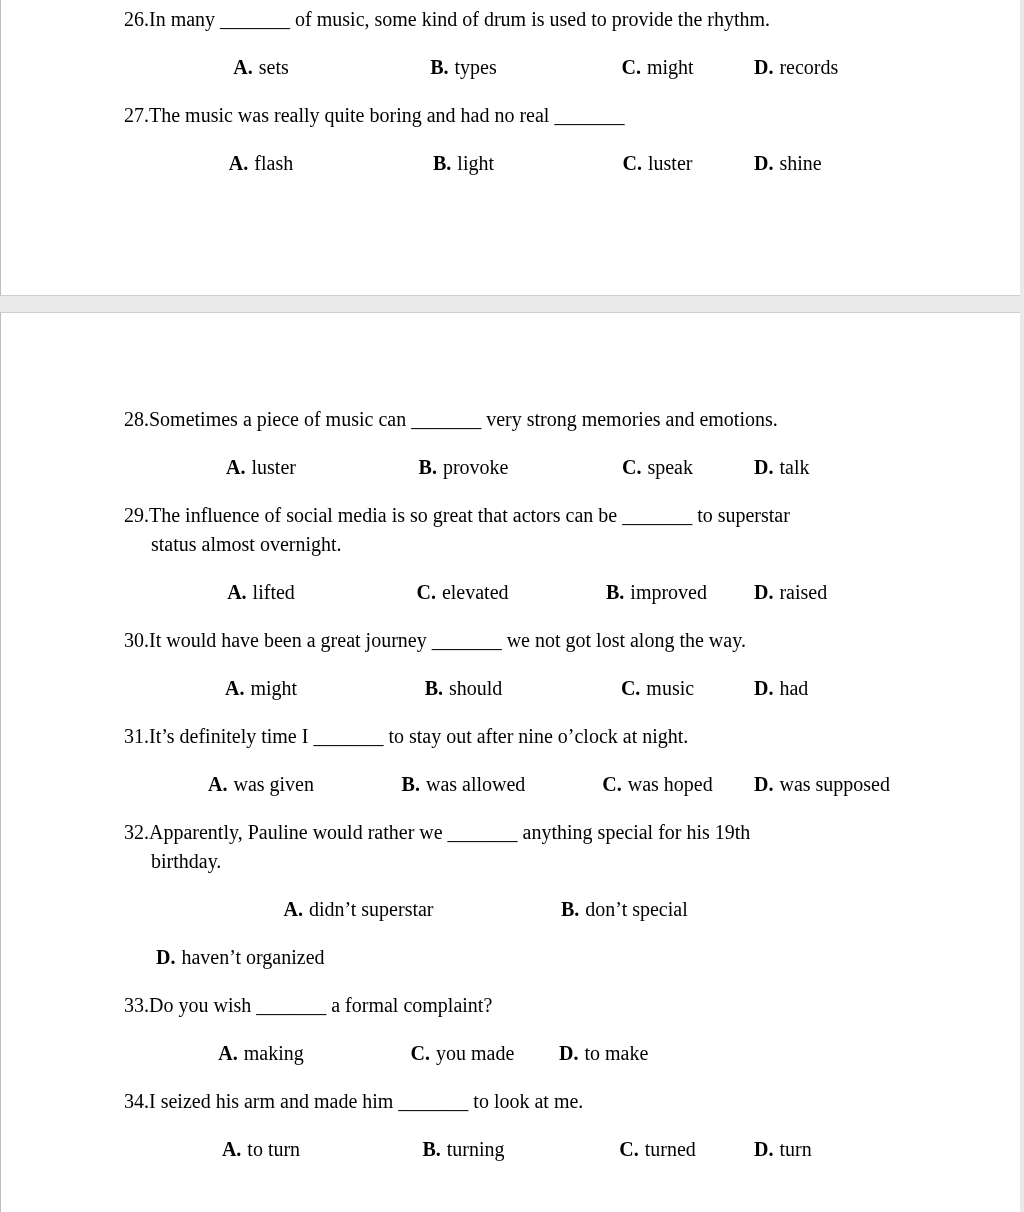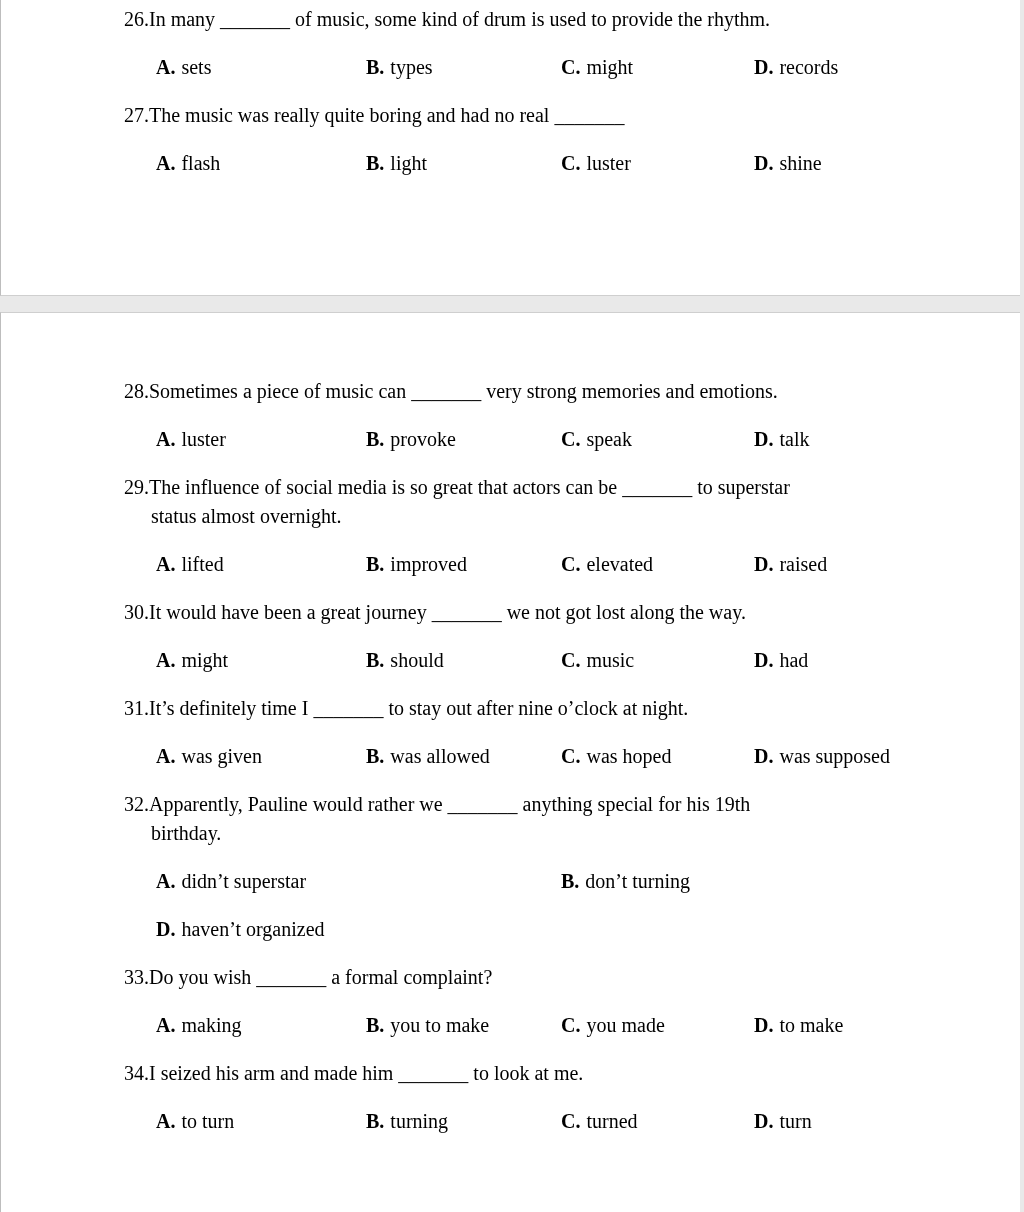--- a/index.html
+++ b/index.html
@@ -20,36 +20,37 @@
   }
   .page-1 {
     height: 296px;
     border-bottom: 1px solid #cfcfcf;
     padding-top: 5px;
   }
   .page-2 {
     margin-top: 16px;
     height: 900px;
     border-top: 1px solid #cfcfcf;
-    padding-top: 64px;
+    padding-top: 92px;
   }
   .question { margin-left: 123px; margin-top: 19px; }
   .page > .question:first-child { margin-top: 0; }
   .q-line {
     line-height: 29px;
     white-space: pre-wrap;
     padding-left: 27px;
     text-indent: -27px;
     max-width: 830px;
   }
   .opts {
     display: flex;
     margin-left: 32px;
     margin-top: 19px;
     line-height: 29px;
+    text-align: center;
   }
   .col-a  { flex: 0 0 210px; }
   .col-b  { flex: 0 0 195px; }
   .col-c  { flex: 0 0 193px; }
   .col-d  { flex: 0 0 auto;  }
   .col-ab { flex: 0 0 405px; }
   .opt-letter { font-weight: bold; margin-right: 6px; }
 </style>
 </head>
 <body>
@@ -88,22 +89,22 @@
       <span class="opt col-c"><span class="opt-letter">C.</span><span class="opt-text">speak</span></span>
       <span class="opt col-d"><span class="opt-letter">D.</span><span class="opt-text">talk</span></span>
     </div>
   </div>
 
   <div class="question">
     <div class="q-line"><span class="q-num">29.</span><span class="q-text">The influence of social media is so great that actors can be _______ to superstar
 status almost overnight.</span></div>
     <div class="opts">
       <span class="opt col-a"><span class="opt-letter">A.</span><span class="opt-text">lifted</span></span>
+      <span class="opt col-c"><span class="opt-letter">C.</span><span class="opt-text">elevated</span></span>
       <span class="opt col-b"><span class="opt-letter">B.</span><span class="opt-text">improved</span></span>
-      <span class="opt col-c"><span class="opt-letter">C.</span><span class="opt-text">elevated</span></span>
       <span class="opt col-d"><span class="opt-letter">D.</span><span class="opt-text">raised</span></span>
     </div>
   </div>
 
   <div class="question">
     <div class="q-line"><span class="q-num">30.</span><span class="q-text">It would have been a great journey _______ we not got lost along the way.</span></div>
     <div class="opts">
       <span class="opt col-a"><span class="opt-letter">A.</span><span class="opt-text">might</span></span>
       <span class="opt col-b"><span class="opt-letter">B.</span><span class="opt-text">should</span></span>
       <span class="opt col-c"><span class="opt-letter">C.</span><span class="opt-text">music</span></span>
@@ -119,32 +120,31 @@
       <span class="opt col-c"><span class="opt-letter">C.</span><span class="opt-text">was hoped</span></span>
       <span class="opt col-d"><span class="opt-letter">D.</span><span class="opt-text">was supposed</span></span>
     </div>
   </div>
 
   <div class="question">
     <div class="q-line"><span class="q-num">32.</span><span class="q-text">Apparently, Pauline would rather we _______ anything special for his 19th
 birthday.</span></div>
     <div class="opts">
       <span class="opt col-ab"><span class="opt-letter">A.</span><span class="opt-text">didn’t superstar</span></span>
-      <span class="opt col-d"><span class="opt-letter">B.</span><span class="opt-text">don’t turning</span></span>
+      <span class="opt col-d"><span class="opt-letter">B.</span><span class="opt-text">don’t special</span></span>
     </div>
     <div class="opts">
       <span class="opt col-d"><span class="opt-letter">D.</span><span class="opt-text">haven’t organized</span></span>
     </div>
   </div>
 
   <div class="question">
     <div class="q-line"><span class="q-num">33.</span><span class="q-text">Do you wish _______ a formal complaint?</span></div>
     <div class="opts">
       <span class="opt col-a"><span class="opt-letter">A.</span><span class="opt-text">making</span></span>
-      <span class="opt col-b"><span class="opt-letter">B.</span><span class="opt-text">you to make</span></span>
       <span class="opt col-c"><span class="opt-letter">C.</span><span class="opt-text">you made</span></span>
       <span class="opt col-d"><span class="opt-letter">D.</span><span class="opt-text">to make</span></span>
     </div>
   </div>
 
   <div class="question">
     <div class="q-line"><span class="q-num">34.</span><span class="q-text">I seized his arm and made him _______ to look at me.</span></div>
     <div class="opts">
       <span class="opt col-a"><span class="opt-letter">A.</span><span class="opt-text">to turn</span></span>
       <span class="opt col-b"><span class="opt-letter">B.</span><span class="opt-text">turning</span></span>

